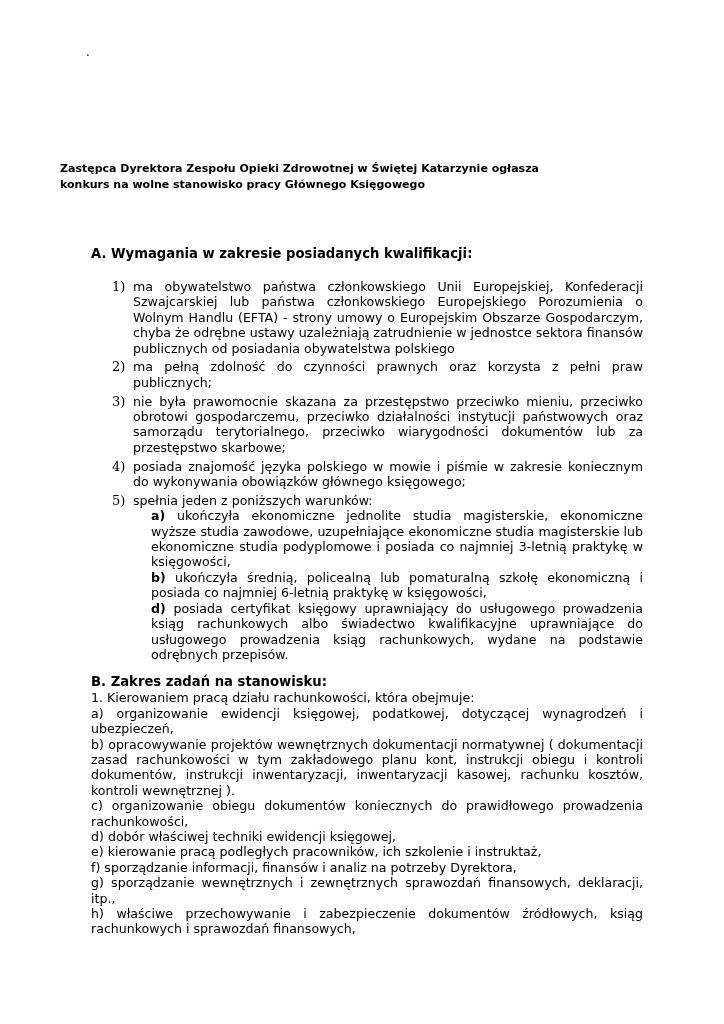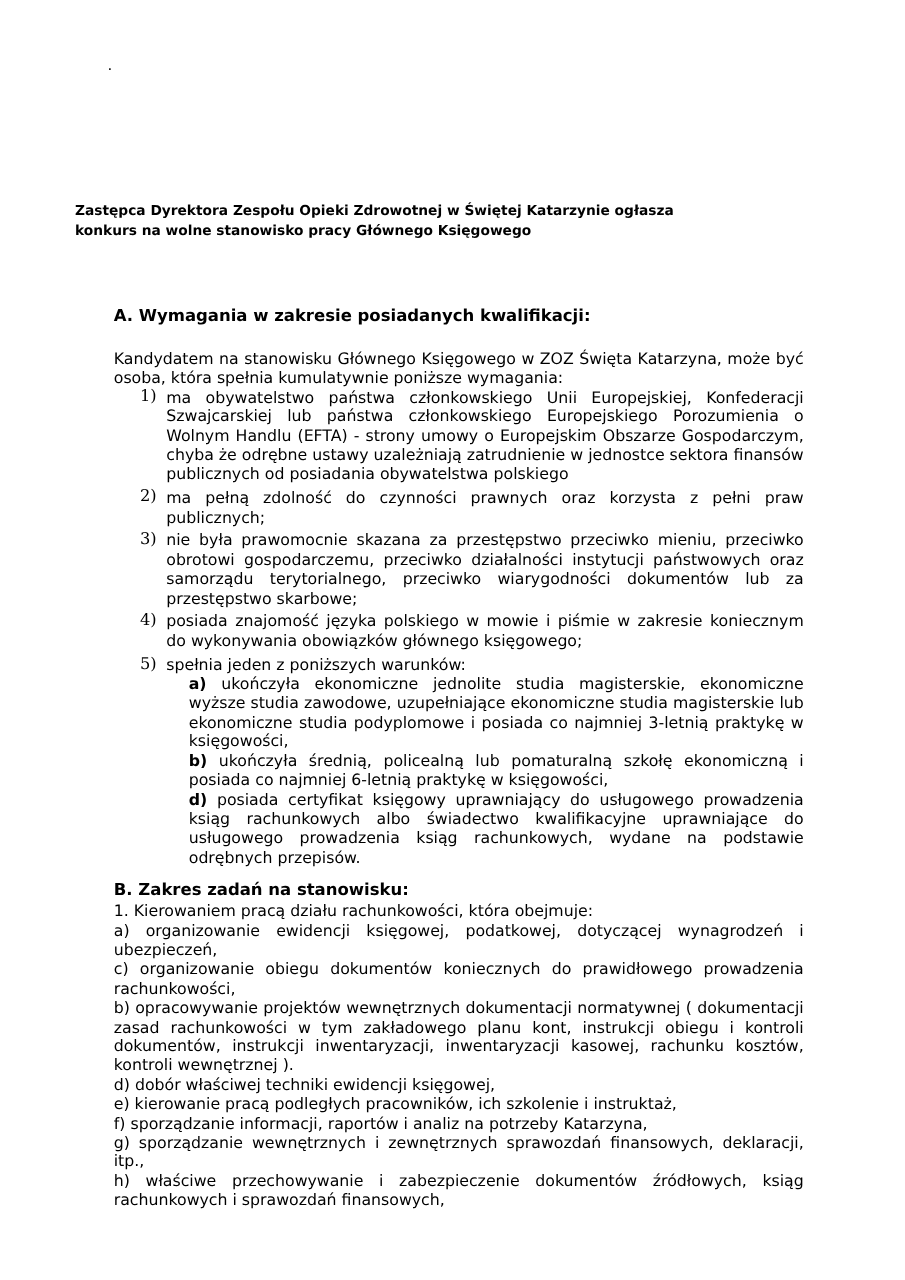--- a/index.html
+++ b/index.html
@@ -30,21 +30,20 @@
   <div class="dot">.</div>
 
   <div class="title">
     <div>Zastępca Dyrektora Zespołu Opieki Zdrowotnej w Świętej Katarzynie ogłasza</div>
     <div>konkurs na wolne stanowisko pracy Głównego Księgowego</div>
   </div>
 
   <div class="content">
     <p class="h">A. Wymagania w zakresie posiadanych kwalifikacji:</p>
     <div class="gap-a"></div>
-    <p class="p">Kandydatem na stanowisku Głównego Księgowego w ZOZ Święta Katarzyna, może być osoba, która spełnia kumulatywnie poniższe wymagania:</p>
 
     <ol class="req">
       <li>
         <span class="num">1)</span>
         <span>ma obywatelstwo państwa członkowskiego Unii Europejskiej, Konfederacji Szwajcarskiej lub państwa członkowskiego Europejskiego Porozumienia o Wolnym Handlu (EFTA) - strony umowy o Europejskim Obszarze Gospodarczym, chyba że odrębne ustawy uzależniają zatrudnienie w jednostce sektora finansów publicznych od posiadania obywatelstwa polskiego</span>
       </li>
       <li>
         <span class="num">2)</span>
         <span>ma pełną zdolność do czynności prawnych oraz korzysta z pełni praw publicznych;</span>
       </li>
@@ -66,22 +65,22 @@
       <p class="si"><span class="lbl">a)</span><span> ukończyła ekonomiczne jednolite studia magisterskie, ekonomiczne wyższe studia zawodowe, uzupełniające ekonomiczne studia magisterskie lub ekonomiczne studia podyplomowe i posiada co najmniej 3-letnią praktykę w księgowości,</span></p>
       <p class="si"><span class="lbl">b)</span><span> ukończyła średnią, policealną lub pomaturalną szkołę ekonomiczną i posiada co najmniej 6-letnią praktykę w księgowości,</span></p>
       <p class="si"><span class="lbl">d)</span><span> posiada certyfikat księgowy uprawniający do usługowego prowadzenia ksiąg rachunkowych albo świadectwo kwalifikacyjne uprawniające do usługowego prowadzenia ksiąg rachunkowych, wydane na podstawie odrębnych przepisów.</span></p>
     </div>
 
     <div class="gap-b"></div>
     <p class="h">B. Zakres zadań na stanowisku:</p>
     <div class="b-list">
       <p class="p">1. Kierowaniem pracą działu rachunkowości, która obejmuje:</p>
       <p class="p">a) organizowanie ewidencji księgowej, podatkowej, dotyczącej wynagrodzeń i ubezpieczeń,</p>
+      <p class="p">b) opracowywanie projektów wewnętrznych dokumentacji normatywnej ( dokumentacji zasad rachunkowości w tym zakładowego planu kont, instrukcji obiegu i kontroli dokumentów, instrukcji inwentaryzacji, inwentaryzacji kasowej, rachunku kosztów, kontroli wewnętrznej ).</p>
       <p class="p">c) organizowanie obiegu dokumentów koniecznych do prawidłowego prowadzenia rachunkowości,</p>
-      <p class="p">b) opracowywanie projektów wewnętrznych dokumentacji normatywnej ( dokumentacji zasad rachunkowości w tym zakładowego planu kont, instrukcji obiegu i kontroli dokumentów, instrukcji inwentaryzacji, inwentaryzacji kasowej, rachunku kosztów, kontroli wewnętrznej ).</p>
       <p class="p">d) dobór właściwej techniki ewidencji księgowej,</p>
       <p class="p">e) kierowanie pracą podległych pracowników, ich szkolenie i instruktaż,</p>
-      <p class="p">f) sporządzanie informacji, raportów i analiz na potrzeby Katarzyna,</p>
+      <p class="p">f) sporządzanie informacji, finansów i analiz na potrzeby Dyrektora,</p>
       <p class="p">g) sporządzanie wewnętrznych i zewnętrznych sprawozdań finansowych, deklaracji, itp.,</p>
       <p class="p">h) właściwe przechowywanie i zabezpieczenie dokumentów źródłowych, ksiąg rachunkowych i sprawozdań finansowych,</p>
     </div>
   </div>
 </div>
 
 </body></html>

